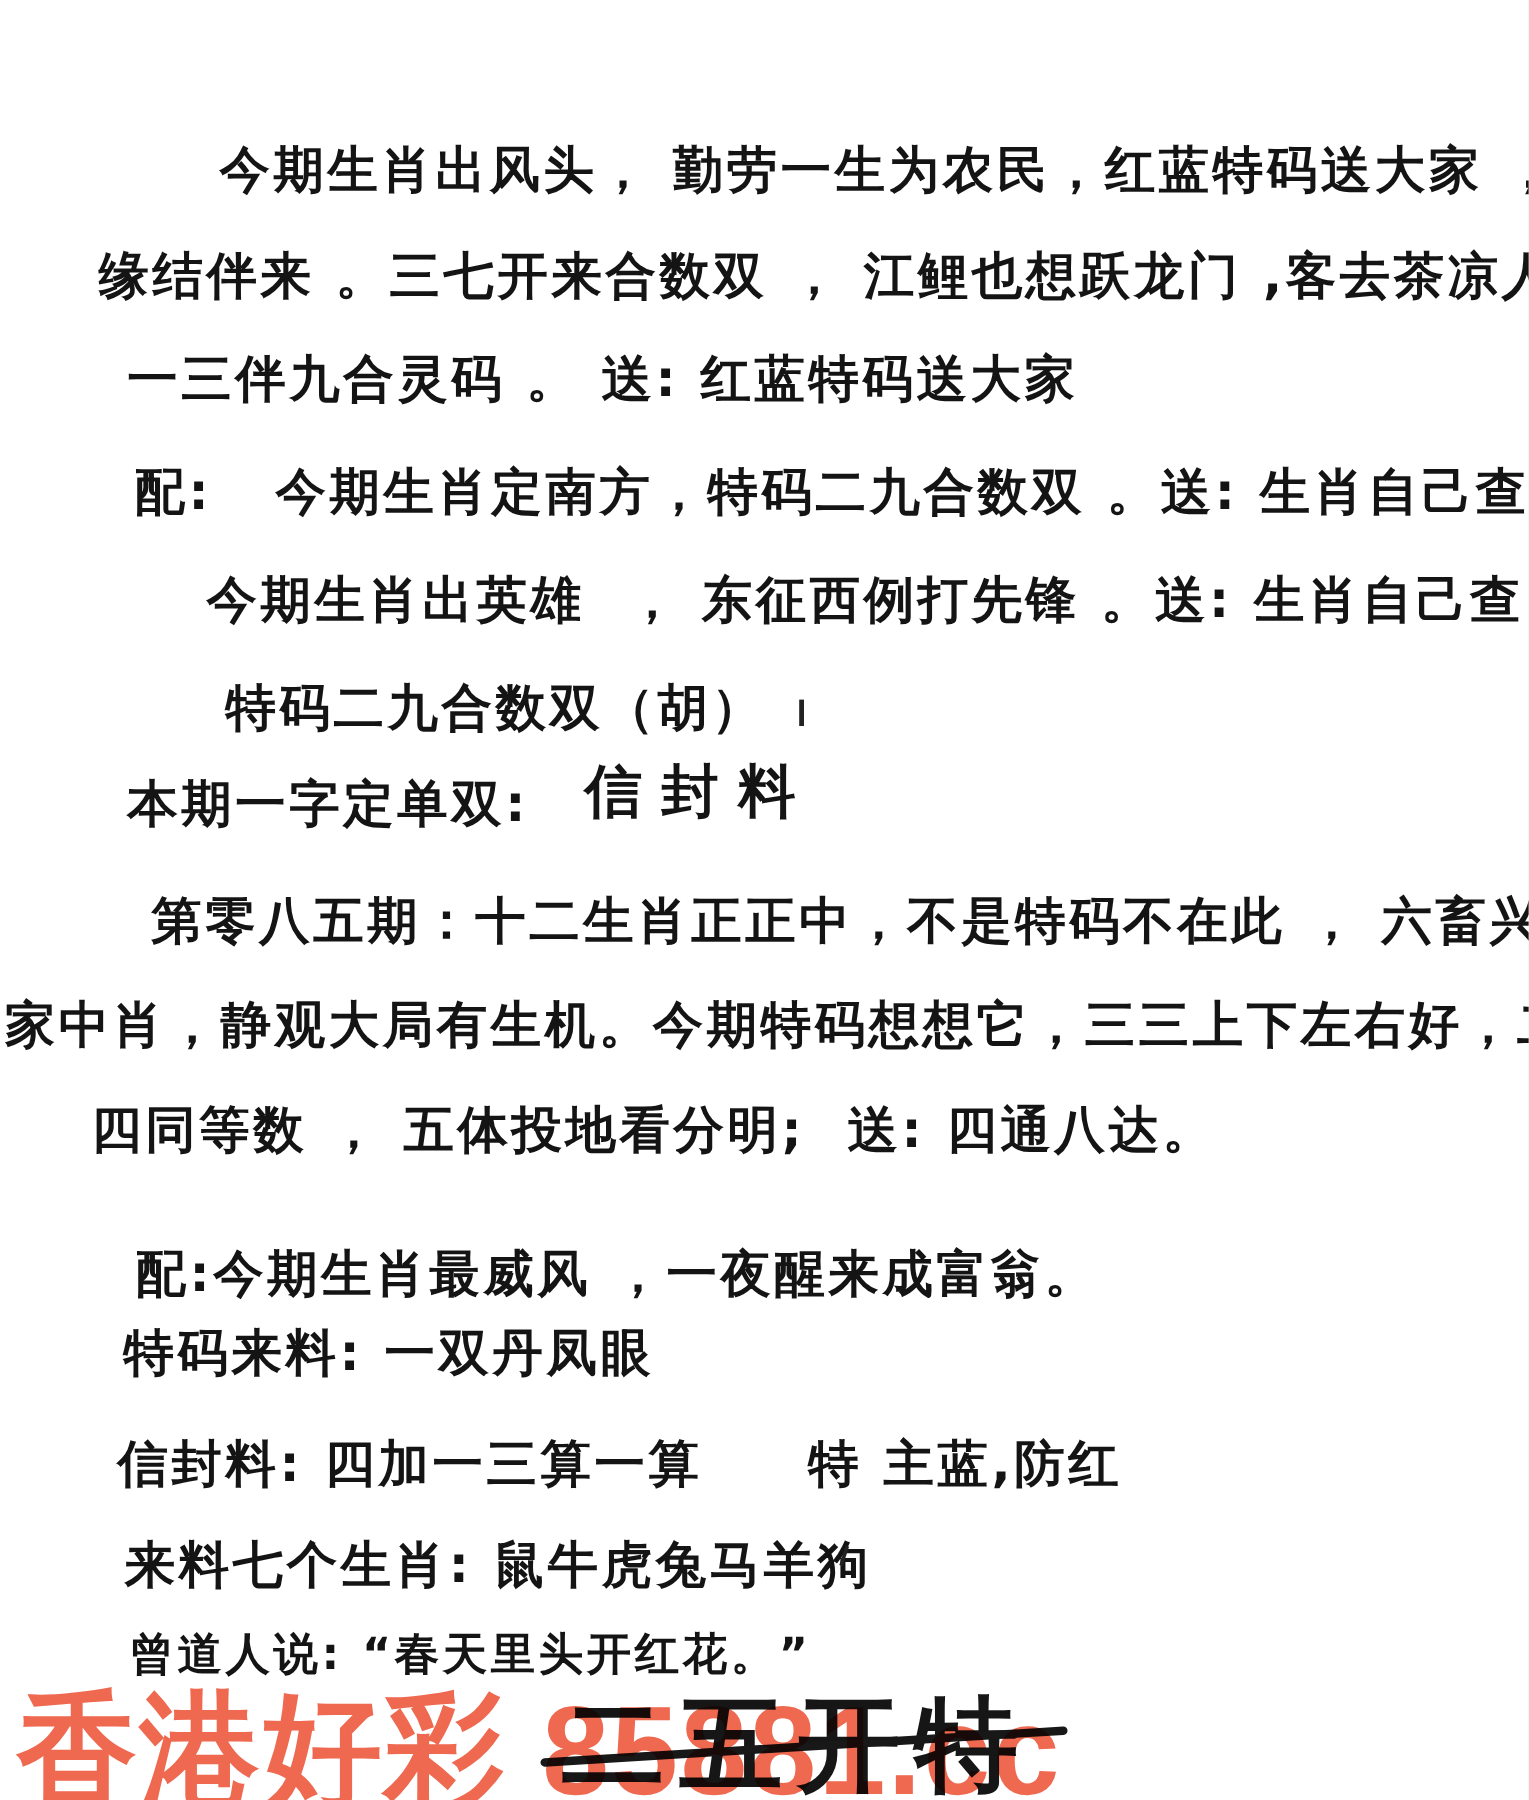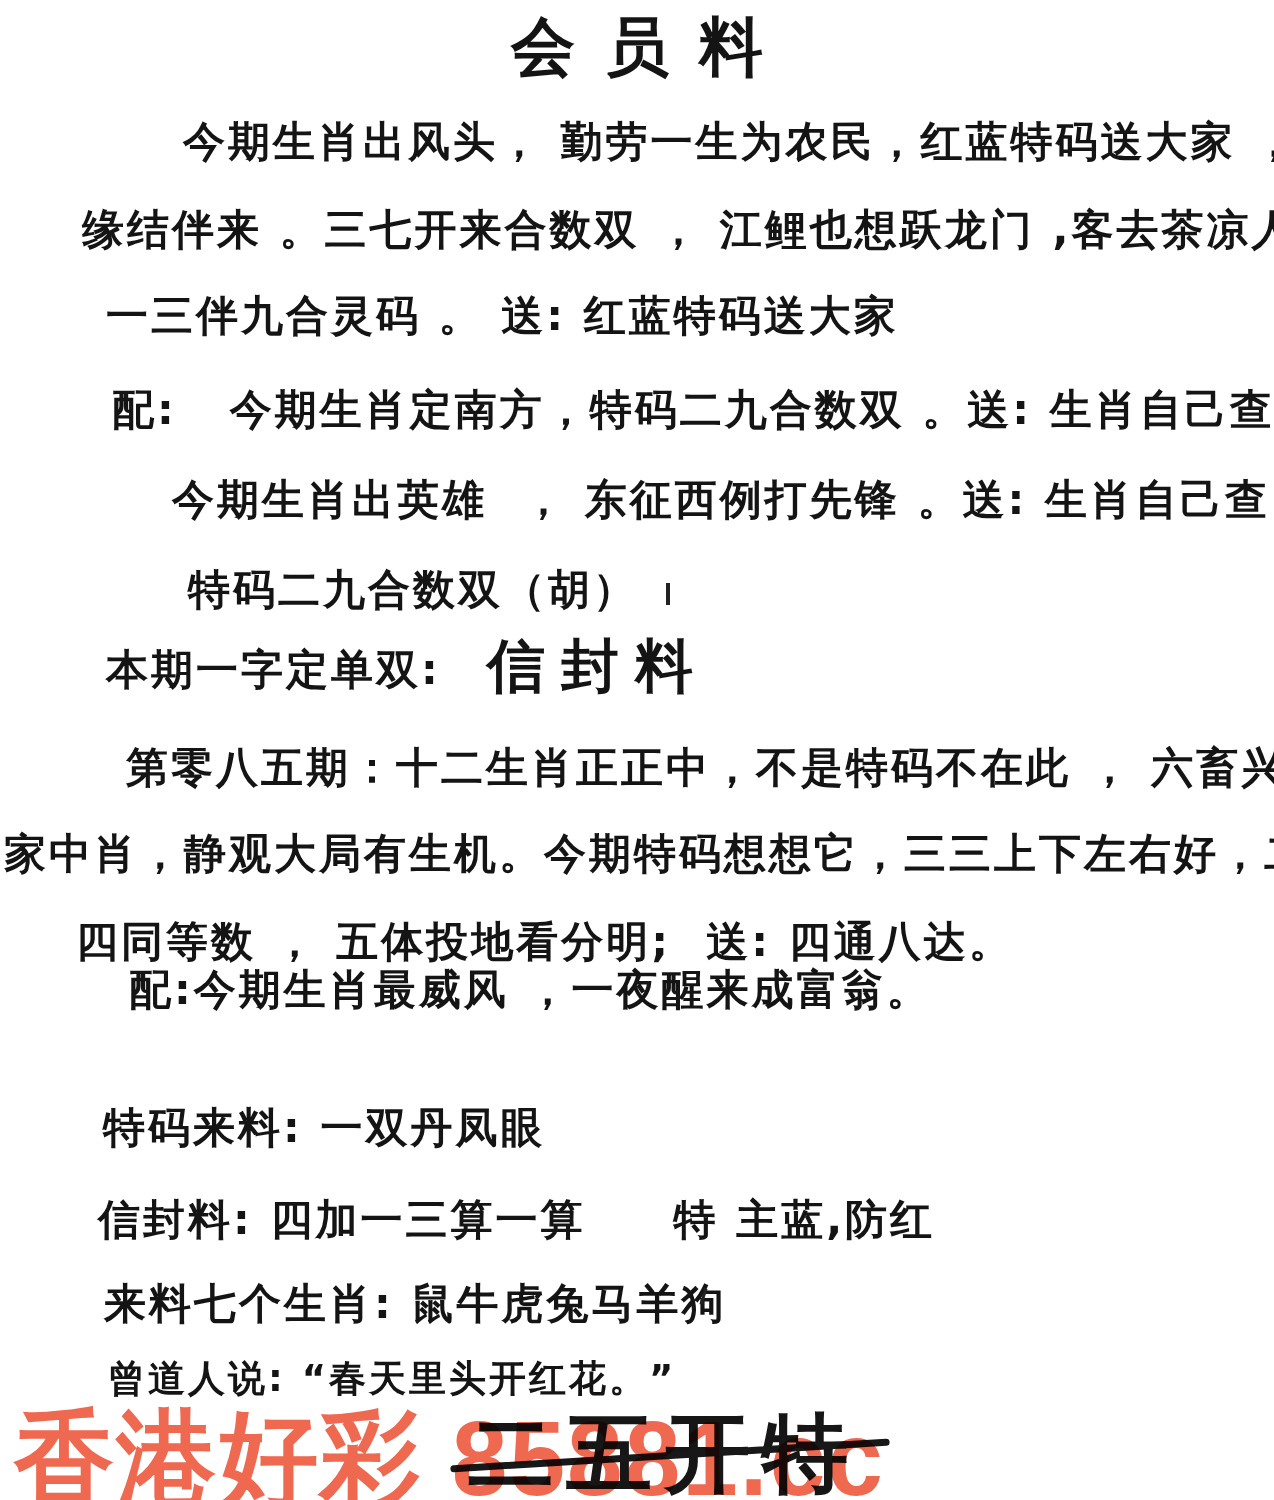--- a/index.html
+++ b/index.html
@@ -11,21 +11,21 @@
     position:absolute;top:4px;left:0;width:100%;text-align:center;
     font-size:64px;font-weight:700;letter-spacing:30px;text-indent:30px;
     white-space:pre;
   }
   .line{
     position:absolute;font-size:42px;font-weight:600;letter-spacing:3px;
     white-space:pre;
   }
   .line.small{font-size:37px;text-align:right;}
   .heading-big{
-    position:absolute;font-size:58px;font-weight:700;letter-spacing:16px;
+    position:absolute;font-size:48px;font-weight:700;letter-spacing:16px;
     white-space:pre;
   }
   .struck-text{
     position:absolute;left:468px;top:1396px;font-size:86px;font-weight:700;
     letter-spacing:12px;color:#161616;white-space:pre;z-index:1;
   }
   .strike-line{
     position:absolute;left:450px;top:1452px;width:440px;height:7px;
     background:#181818;transform:rotate(-3.5deg);z-index:2;border-radius:4px;
   }
@@ -37,37 +37,36 @@
   }
   .stray{position:absolute;background:#222;}
   .stray-1{left:666px;top:583px;width:4px;height:22px;}
   .stray-2{left:702px;top:1288px;width:3px;height:17px;transform:rotate(18deg);}
 </style>
 </head>
 <body>
 
 <div class="page" style="color: rgb(20, 20, 20); background: rgb(255, 255, 255);">
 
-  <div class="title">会员料</div>
 
   <div class="line" style="left:183px;top:114px;">今期生肖出风头， 勤劳一生为农民，红蓝特码送大家 ，三三有</div>
   <div class="line" style="left:82px;top:202px;">缘结伴来 。三七开来合数双 ， 江鲤也想跃龙门 ,客去茶凉人情淡  ，</div>
   <div class="line" style="left:106px;top:288px;">一三伴九合灵码 。 送: 红蓝特码送大家</div>
   <div class="line" style="left:112px;top:382px;">配:   今期生肖定南方，特码二九合数双 。送: 生肖自己查</div>
   <div class="line" style="left:172px;top:472px;">今期生肖出英雄  ， 东征西例打先锋 。送: 生肖自己查</div>
   <div class="line" style="left:188px;top:562px;">特码二九合数双（胡）</div>
   <div class="stray stray-1"></div>
 
   <div class="line" style="left:106px;top:642px;">本期一字定单双:</div>
   <div class="heading-big" style="left:487px;top:628px;">信封料</div>
 
   <div class="line" style="left:126px;top:740px;">第零八五期：十二生肖正正中，不是特码不在此 ， 六畜兴旺</div>
   <div class="line" style="left:4px;top:826px;">家中肖，静观大局有生机。今期特码想想它，三三上下左右好，二二四</div>
   <div class="line" style="left:44px;top:914px;margin-left:32px;">四同等数 ， 五体投地看分明;  送: 四通八达。</div>
-  <div class="line" style="left:113px;top:962px;margin-left:16px;">配:今期生肖最威风 ，一夜醒来成富翁。</div>
+  <div class="line" style="left:113px;top:1034px;">配:今期生肖最威风 ，一夜醒来成富翁。</div>
   <div class="line" style="left:103px;top:1100px;text-align:center;">特码来料: 一双丹凤眼</div>
   <div class="line" style="left:98px;top:1192px;">信封料: 四加一三算一算     特 主蓝,防红</div>
   <div class="line" style="left:104px;top:1276px;">来料七个生肖: 鼠牛虎兔马羊狗</div>
   <div class="stray stray-2"></div>
   <div class="line small" style="left:108px;top:1354px;">曾道人说: “春天里头开红花。”</div>
 
   <div class="struck-text">二五开特</div>
   <div class="strike-line"></div>
   <div class="watermark" style="color: rgb(239, 105, 80);">香港好彩 85881.cc</div>
 

